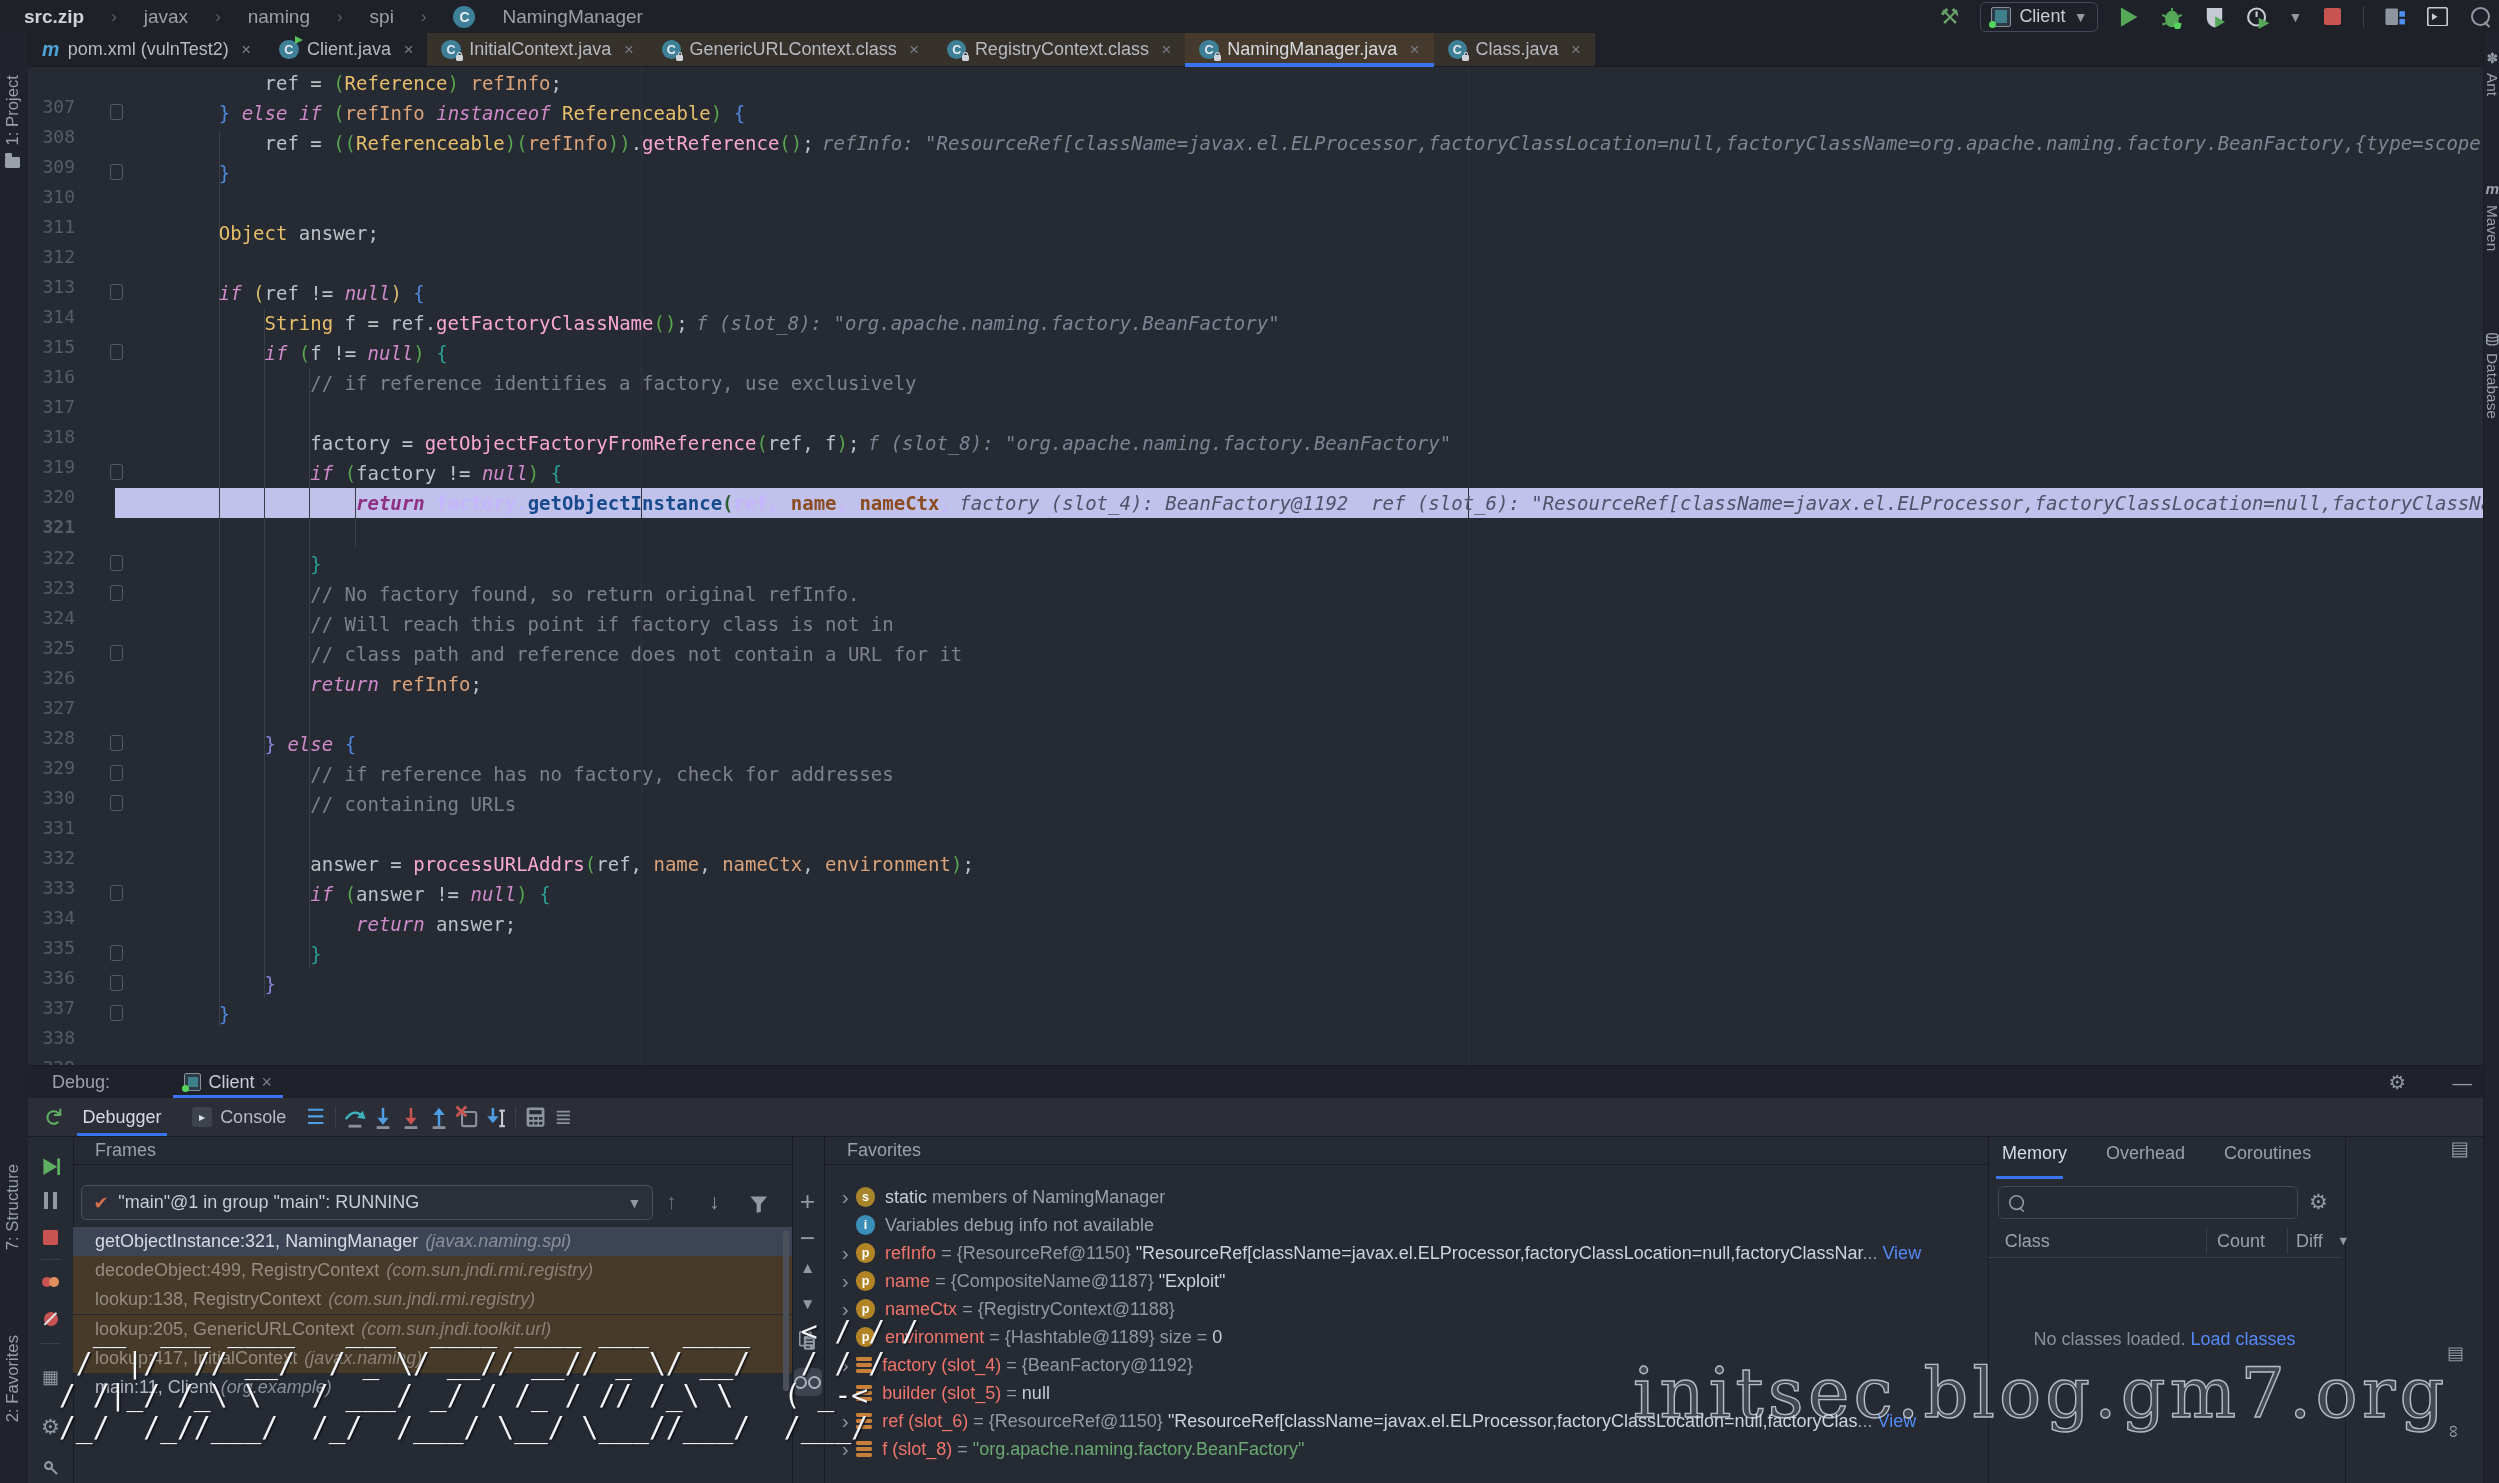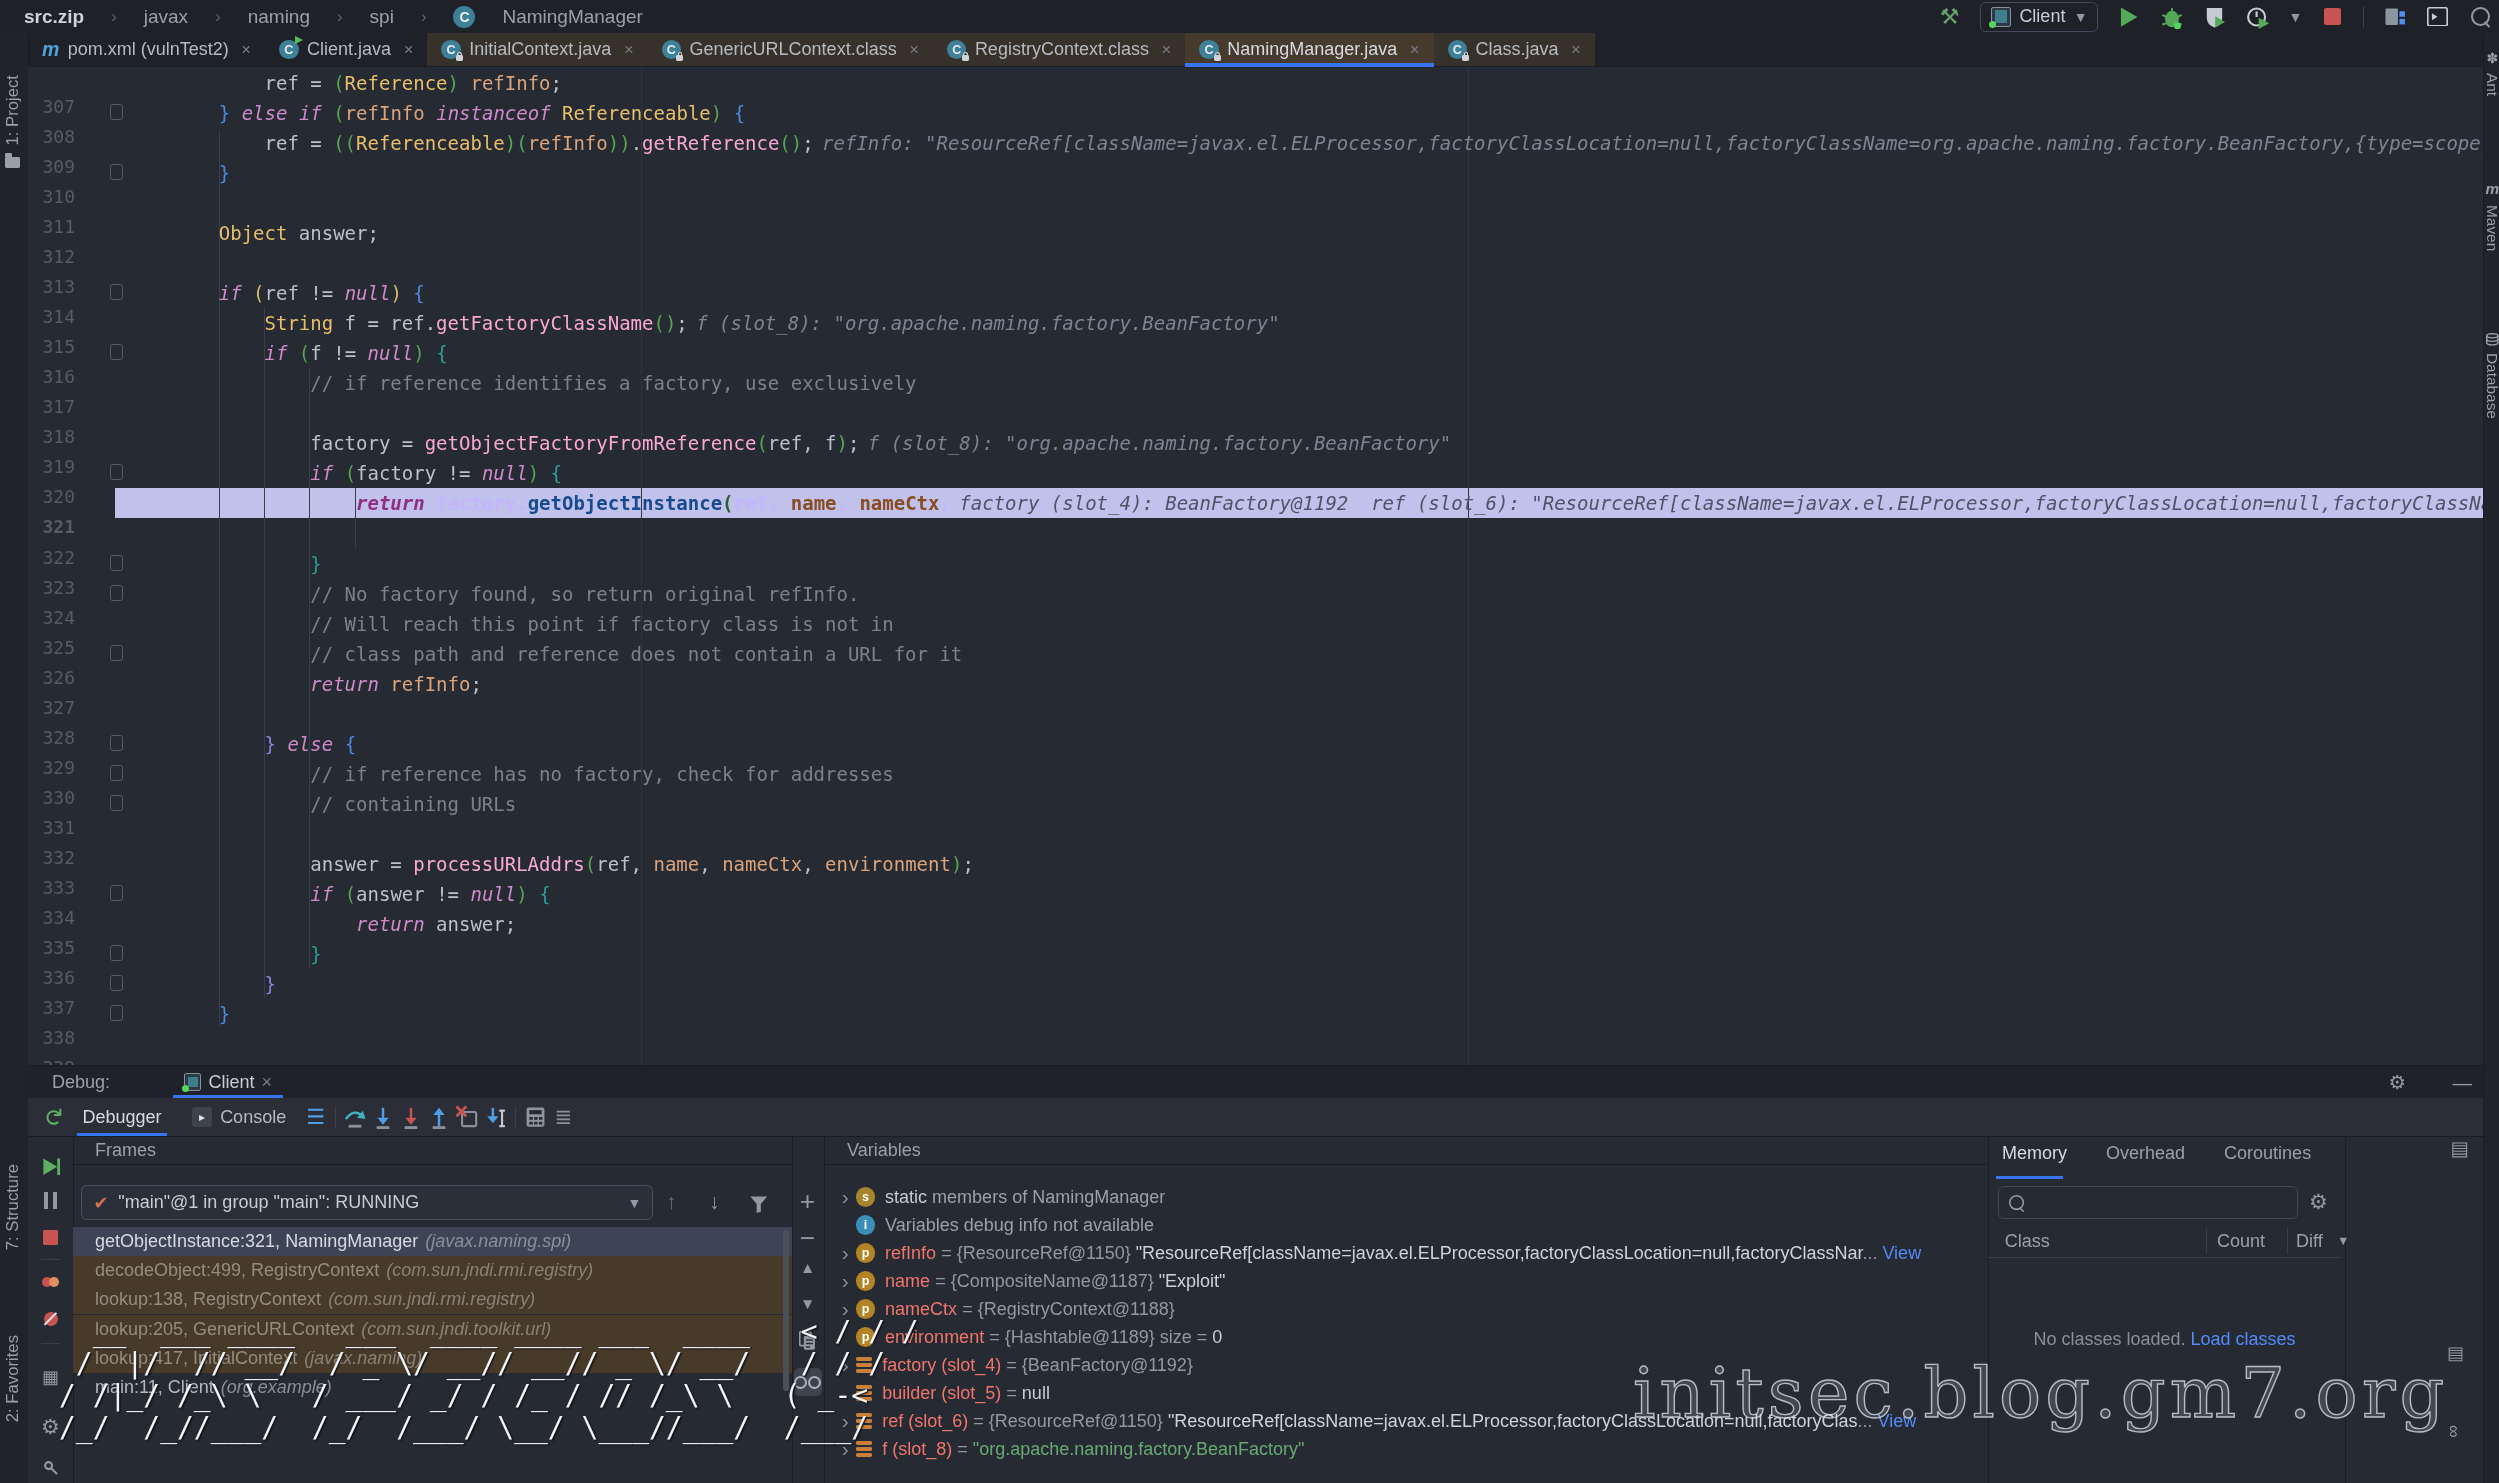--- a/index.html
+++ b/index.html
@@ -602,21 +602,21 @@
         </span>
         <span class="msico" style="top:232px;">
             <span class="glasses">
               <i></i>
               <i></i>
             </span>
           </span>
       </div>
 
       <div id="vars">
-        <div class="pane-head">Variables</div>
+        <div class="pane-head">Favorites</div>
         <div id="var-rows">
             <div class="vrow" style="top: 47px;">
               <span class="vchev">›</span>
               <span class="vico s">s</span>
               <span><span class="vwhite">static</span><span class="vplain"> members of NamingManager</span></span>
             </div>
             <div class="vrow" style="top: 75px;">
               <span class="vchev"></span>
               <span class="vico i">i</span>
               <span><span class="vplain">Variables debug info not available</span></span>

